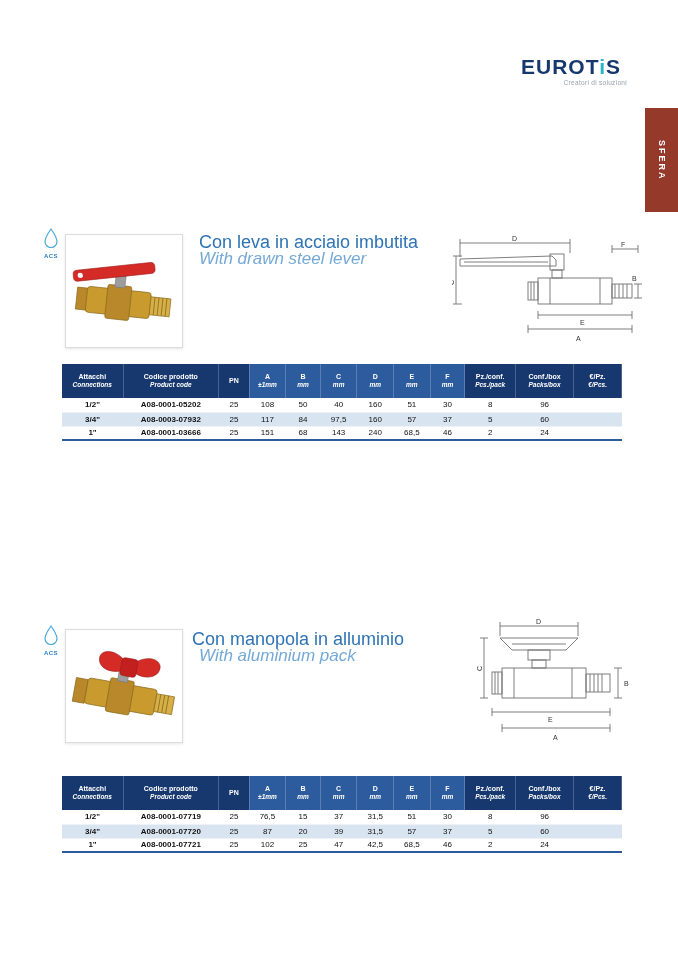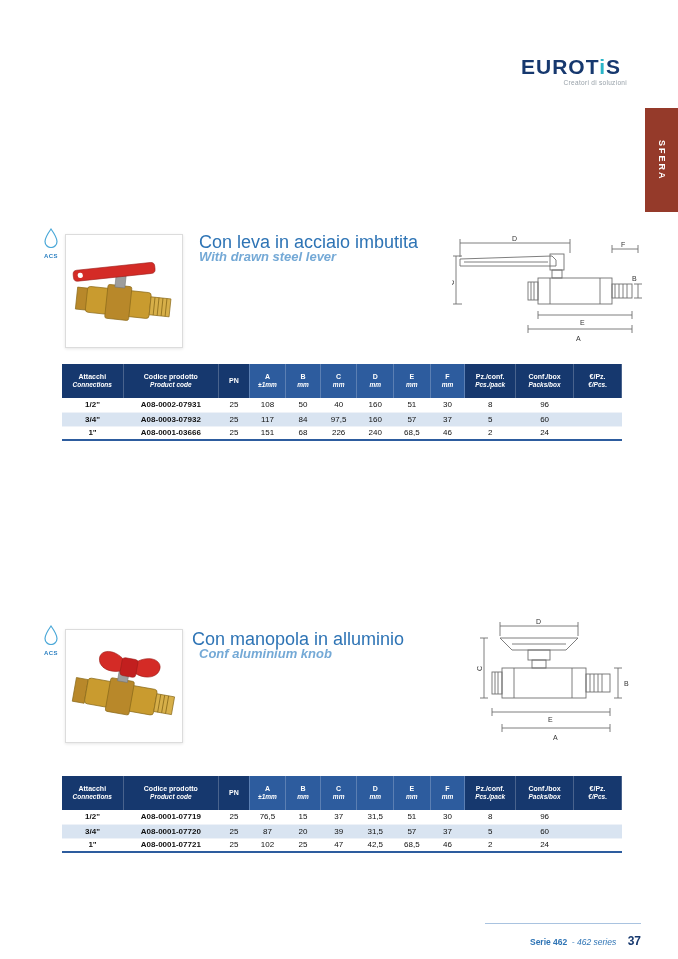--- a/index.html
+++ b/index.html
@@ -17,21 +17,21 @@
   .side-tab { position:absolute; top:88px; right:0; width:33px; height:104px;
     background:var(--maroon,#953a2a); display:flex; align-items:center; justify-content:center; }
   .side-tab span { writing-mode:vertical-rl; color:#fff; font-size:9px; font-weight:bold; letter-spacing:2px; }
 
   
   .acs { position:absolute; width:26px; text-align:center; }
   .acs-label { font-size:6px; font-weight:bold; color:#2a7fc1; letter-spacing:0.5px; margin-top:1px; }
   .photo-box { position:absolute; width:118px; height:114px; background:#fff; border:1px solid #dcdcdc;
     box-shadow:0 1px 3px rgba(0,0,0,0.10); display:flex; align-items:center; justify-content:center; }
   .title-it { position:absolute; font-size:18px; font-weight:normal; color:var(--title-blue,#2e74b5); }
-  .title-en { position:absolute; font-size:13px; font-style:italic; font-weight:bold; color:var(--subtitle-blue,#74a9d6); }
+  .title-en { position:absolute; font-size:17px; font-style:italic; font-weight:normal; color:var(--subtitle-blue,#74a9d6); }
   .diagram { position:absolute; }
   .diagram text, .photo-box text { font-family:"Liberation Sans", sans-serif; }
 
   
   .spec-table { position:absolute; left:62px; width:560px; border-collapse:collapse; table-layout:fixed; }
   .spec-table th { background:var(--navy,#16386e); color:#fff; font-size:7px; font-weight:bold;
     height:34px; vertical-align:middle; text-align:center; padding:2px 1px;
     border-right:1px solid rgba(255,255,255,0.22); line-height:1.25; }
   .spec-table th.dim { background:var(--medblue,#2d5c9e); }
   .spec-table th .h2 { font-style:italic; font-size:6.5px; }
@@ -194,21 +194,21 @@
           </th>
           <th>
             <div class="h1">€/Pz.</div>
             <div class="h2">€/Pcs.</div>
           </th>
         </tr>
       </thead>
     <tbody>
         <tr>
           <td class="b">1/2"</td>
-          <td class="b">A08-0002-07931</td>
+          <td class="b">A08-0001-05202</td>
           <td>25</td>
           <td>108</td>
           <td>50</td>
           <td>40</td>
           <td>160</td>
           <td>51</td>
           <td>30</td>
           <td>8</td>
           <td>96</td>
           <td></td>
@@ -226,21 +226,21 @@
           <td>5</td>
           <td>60</td>
           <td></td>
         </tr>
         <tr>
           <td class="b">1"</td>
           <td class="b">A08-0001-03666</td>
           <td>25</td>
           <td>151</td>
           <td>68</td>
-          <td>226</td>
+          <td>143</td>
           <td>240</td>
           <td>68,5</td>
           <td>46</td>
           <td>2</td>
           <td>24</td>
           <td></td>
         </tr>
       </tbody>
   </table>
 
@@ -263,21 +263,21 @@
         <line x1="102" y1="56" x2="102" y2="74" stroke="#8a6a1a" stroke-width="0.8"></line>
         <rect x="49" y="40" width="10" height="10" fill="#9d9d9d" stroke="#777" stroke-width="0.6"></rect>
         <path d="M54,30 C38,16 22,24 29,36 C35,44 48,42 54,38 Z" fill="#d42b26" stroke="#9c1d19" stroke-width="0.6"></path>
         <path d="M62,30 C78,16 94,24 87,36 C81,44 68,42 62,38 Z" fill="#d42b26" stroke="#9c1d19" stroke-width="0.6"></path>
         <rect x="50" y="26" width="16" height="18" rx="3" fill="#c21f1f" stroke="#9c1d19" stroke-width="0.6"></rect>
       </g>
     </svg>
   </div>
 
   <div class="title-it" style="left:192px; top:609px;">Con manopola in alluminio</div>
-  <div class="title-en" style="left:199px; top:626px;">Conf aluminium knob</div>
+  <div class="title-en" style="left:199px; top:626px;">With aluminium pack</div>
 
   <div class="diagram" style="left:458px; top:598px;">
     <svg width="175" height="132" viewBox="0 0 175 132">
       <g stroke="#707070" fill="none" stroke-width="0.9">
         <line x1="42" y1="8" x2="120" y2="8"></line>
           <line x1="42" y1="4" x2="42" y2="18"></line>
           <line x1="120" y1="4" x2="120" y2="18"></line>
         <path d="M42,20 L120,20 L108,32 L54,32 Z"></path>
           <line x1="54" y1="26" x2="108" y2="26"></line>
         <rect x="70" y="32" width="22" height="10"></rect>
@@ -407,19 +407,14 @@
           <td>42,5</td>
           <td>68,5</td>
           <td>46</td>
           <td>2</td>
           <td>24</td>
           <td></td>
         </tr>
       </tbody>
   </table>
 
-  <div class="footer">
-    <span class="it">Serie 462</span>
-    <span class="en">- 462 series</span>
-    <span class="pg">37</span>
-  </div>
 
 </div>
 
 </body></html>

